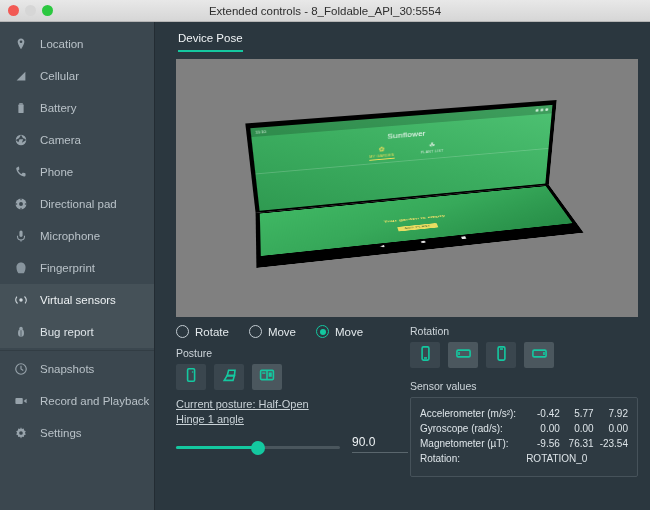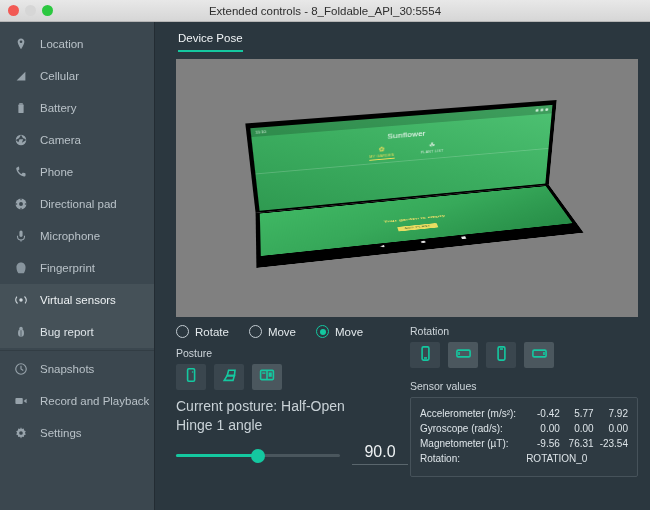--- a/index.html
+++ b/index.html
@@ -202,39 +202,39 @@
   .pbtn {
     width: 30px; height: 26px; border-radius: 2px;
     background: #3a464e; display: flex; align-items: center; justify-content: center;
     cursor: default;
   }
   .pbtn.sel { background: #4b575e; }
   .pbtn svg { width: 16px; height: 16px; }
   .pbtn svg * { stroke: #14c8a0; fill: none; stroke-width: 1.6; }
   .pbtn svg .fillx { fill: #14c8a0; stroke: none; }
 
-  .meta-line { color: #c9d2d7; font-size: 14px; margin-bottom: 3px; }
+  .meta-line { color: #c9d2d7; font-size: 11px; margin-bottom: 3px; text-decoration: underline; }
 
   .slider-block { margin-top: 10px; display: flex; align-items: flex-start; gap: 12px; }
   .slider-wrap { flex: 1; padding-top: 11px; }
   .slider {
     position: relative; height: 3px; background: #4a565d; border-radius: 2px;
   }
   .slider .fill {
     position: absolute; left: 0; top: 0; bottom: 0; width: 50%;
     background: #14c8a0; border-radius: 2px;
   }
   .slider .knob {
     position: absolute; left: 50%; top: 50%;
     width: 14px; height: 14px; margin-left: -7px; margin-top: -7px;
     border-radius: 50%; background: #14c8a0;
   }
   .angle-box {
-    width: 56px; flex: 0 0 56px; text-align: center;
-    color: #eef2f4; font-size: 16px;
+    width: 56px; flex: 0 0 56px; text-align: left;
+    color: #eef2f4; font-size: 12px;
     border-bottom: 1px solid #5a666d; padding-bottom: 3px;
   }
 
   .rot-row { display: flex; gap: 8px; margin-bottom: 12px; }
   .rbtn {
     width: 30px; height: 26px; border-radius: 2px;
     background: #3a464e; display: flex; align-items: center; justify-content: center;
     cursor: default;
   }
   .rbtn.sel { background: #4b575e; }

